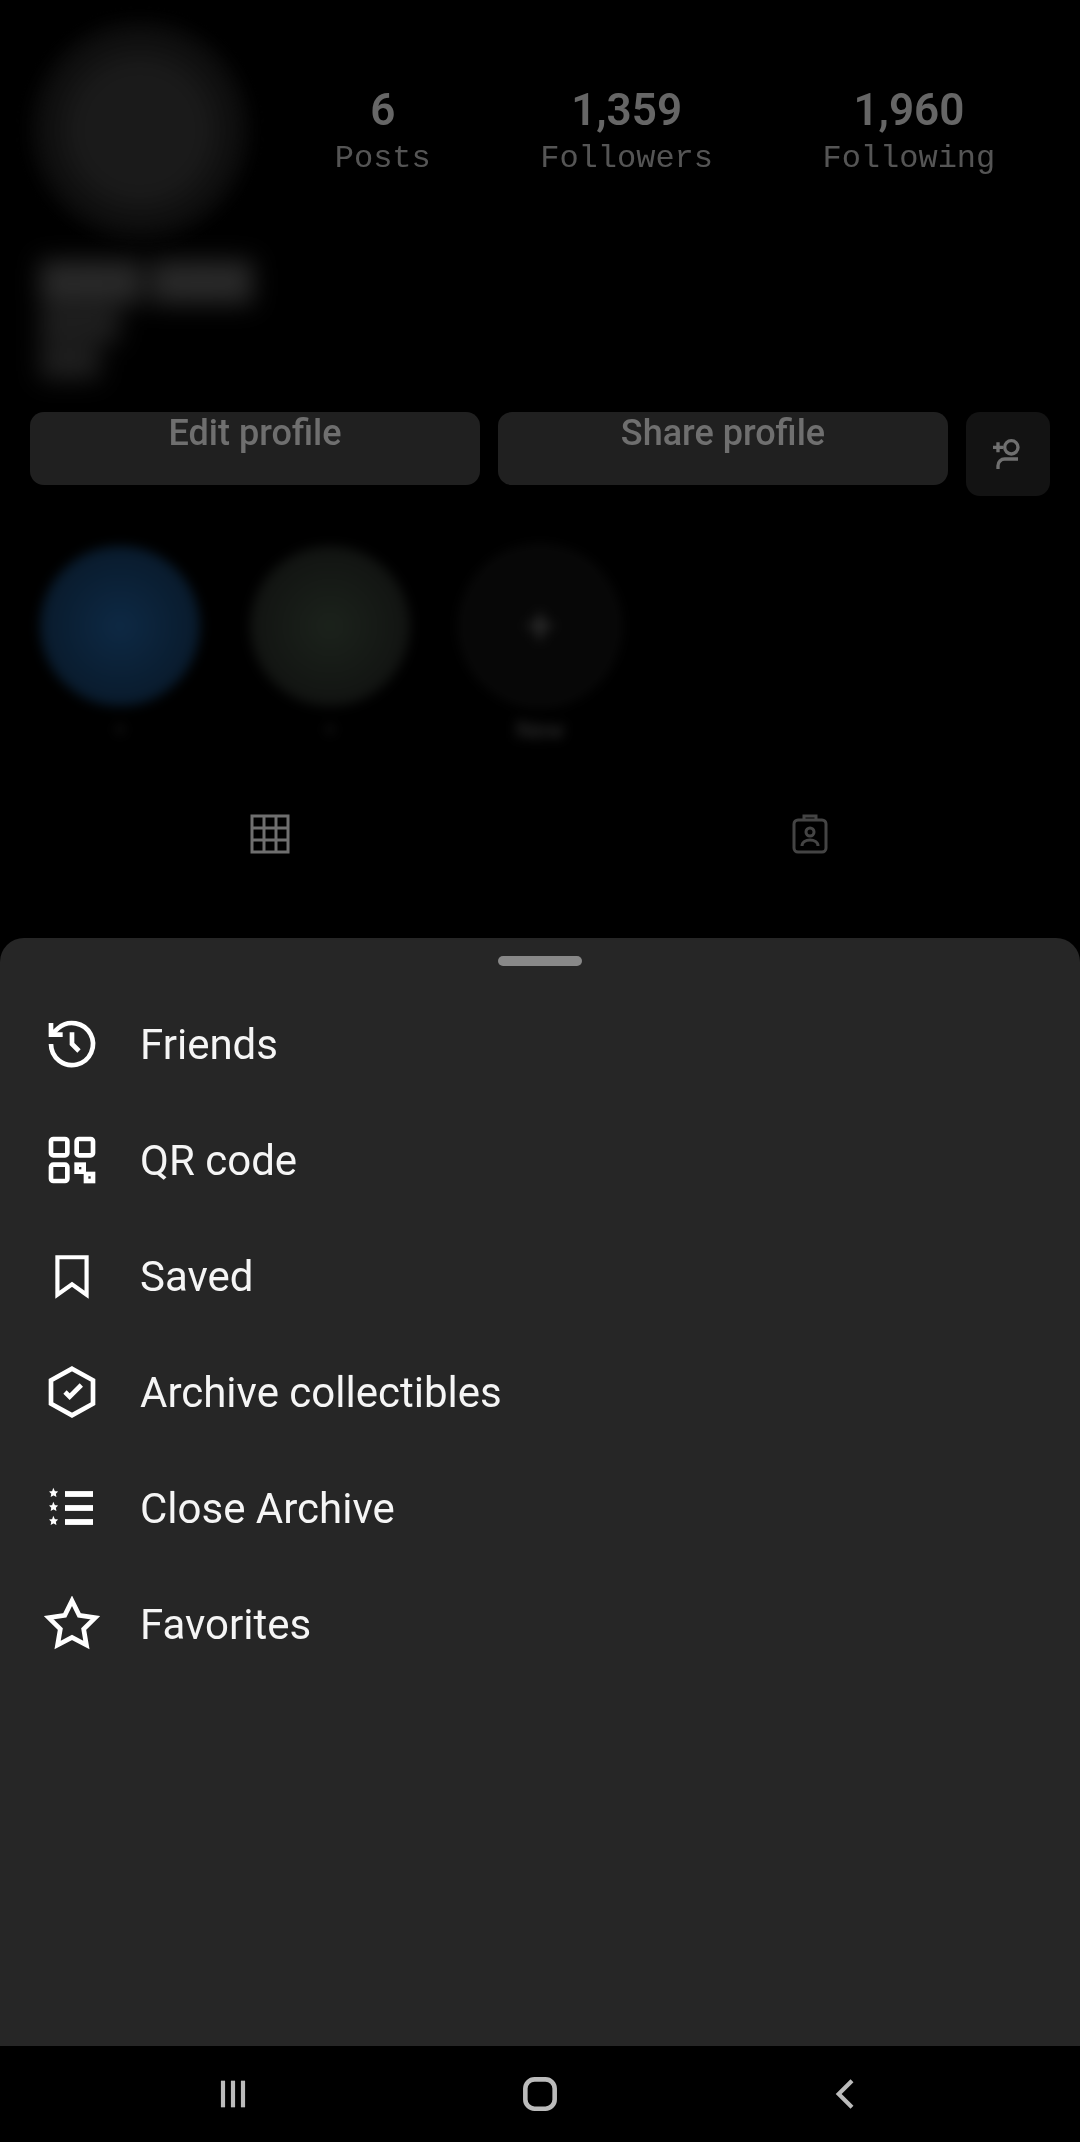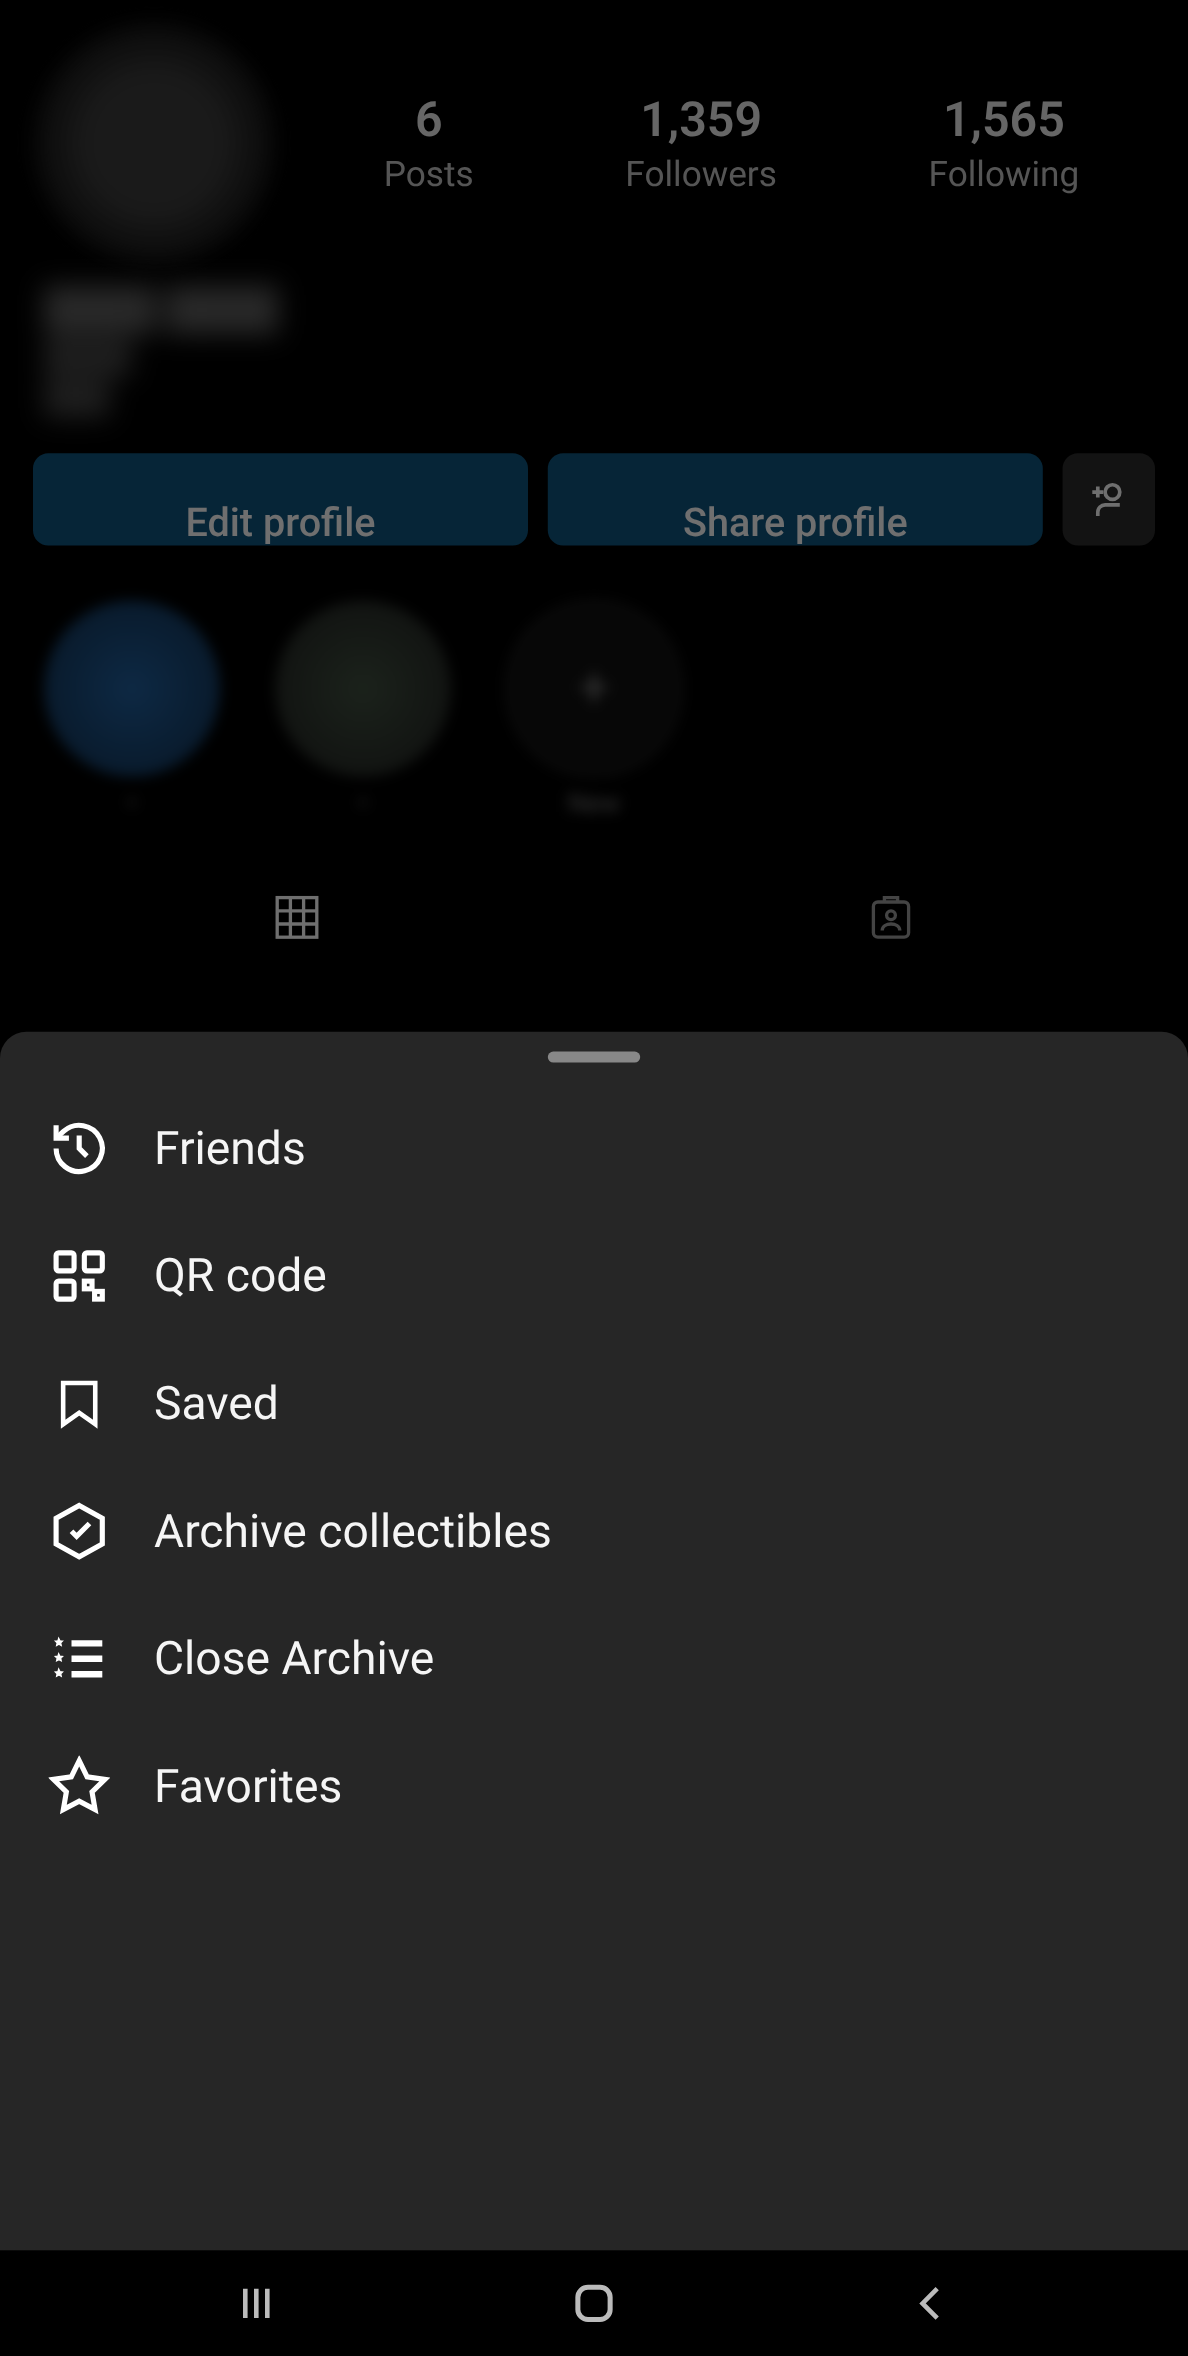--- a/index.html
+++ b/index.html
@@ -47,20 +47,21 @@
     .stat-count {
       font-size: 44px;
       font-weight: 600;
       color: #ccc;
     }
     
     .stat-label {
       font-size: 32px;
       color: #aaa;
       margin-top: 4px;
+      font-family: Liberation Mono, monospace;
     }
     
     .bio {
       padding: 10px 40px 20px 40px;
       filter: blur(12px) brightness(0.3);
     }
     
     .bio-name {
       font-size: 36px;
       font-weight: 600;
@@ -76,25 +77,25 @@
     
     .actions {
       display: flex;
       gap: 18px;
       padding: 10px 30px 30px 30px;
       filter: brightness(0.5);
     }
     
     .action-btn {
       flex: 1;
-      height: 84px;
-      background: #0c4a6e;
+      height: 73px;
+      background: #404040;
       border-radius: 14px;
       display: flex;
-      align-items: flex-end;
+      align-items: flex-start;
       justify-content: center;
       font-size: 36px;
       font-weight: 500;
       color: #ddd;
     }
     
     .add-friend-btn {
       width: 84px;
       height: 84px;
       background: #262626;
@@ -228,21 +229,21 @@
   <div class="stats">
     <div class="stat">
       <div class="stat-count">6</div>
       <div class="stat-label">Posts</div>
     </div>
     <div class="stat">
       <div class="stat-count">1,359</div>
       <div class="stat-label">Followers</div>
     </div>
     <div class="stat">
-      <div class="stat-count">1,565</div>
+      <div class="stat-count">1,960</div>
       <div class="stat-label">Following</div>
     </div>
   </div>
 </div>
 
 <div class="bio">
   <div class="bio-name">████ ████</div>
   <div class="bio-line">████</div>
   <div class="bio-line">███</div>
 </div>

